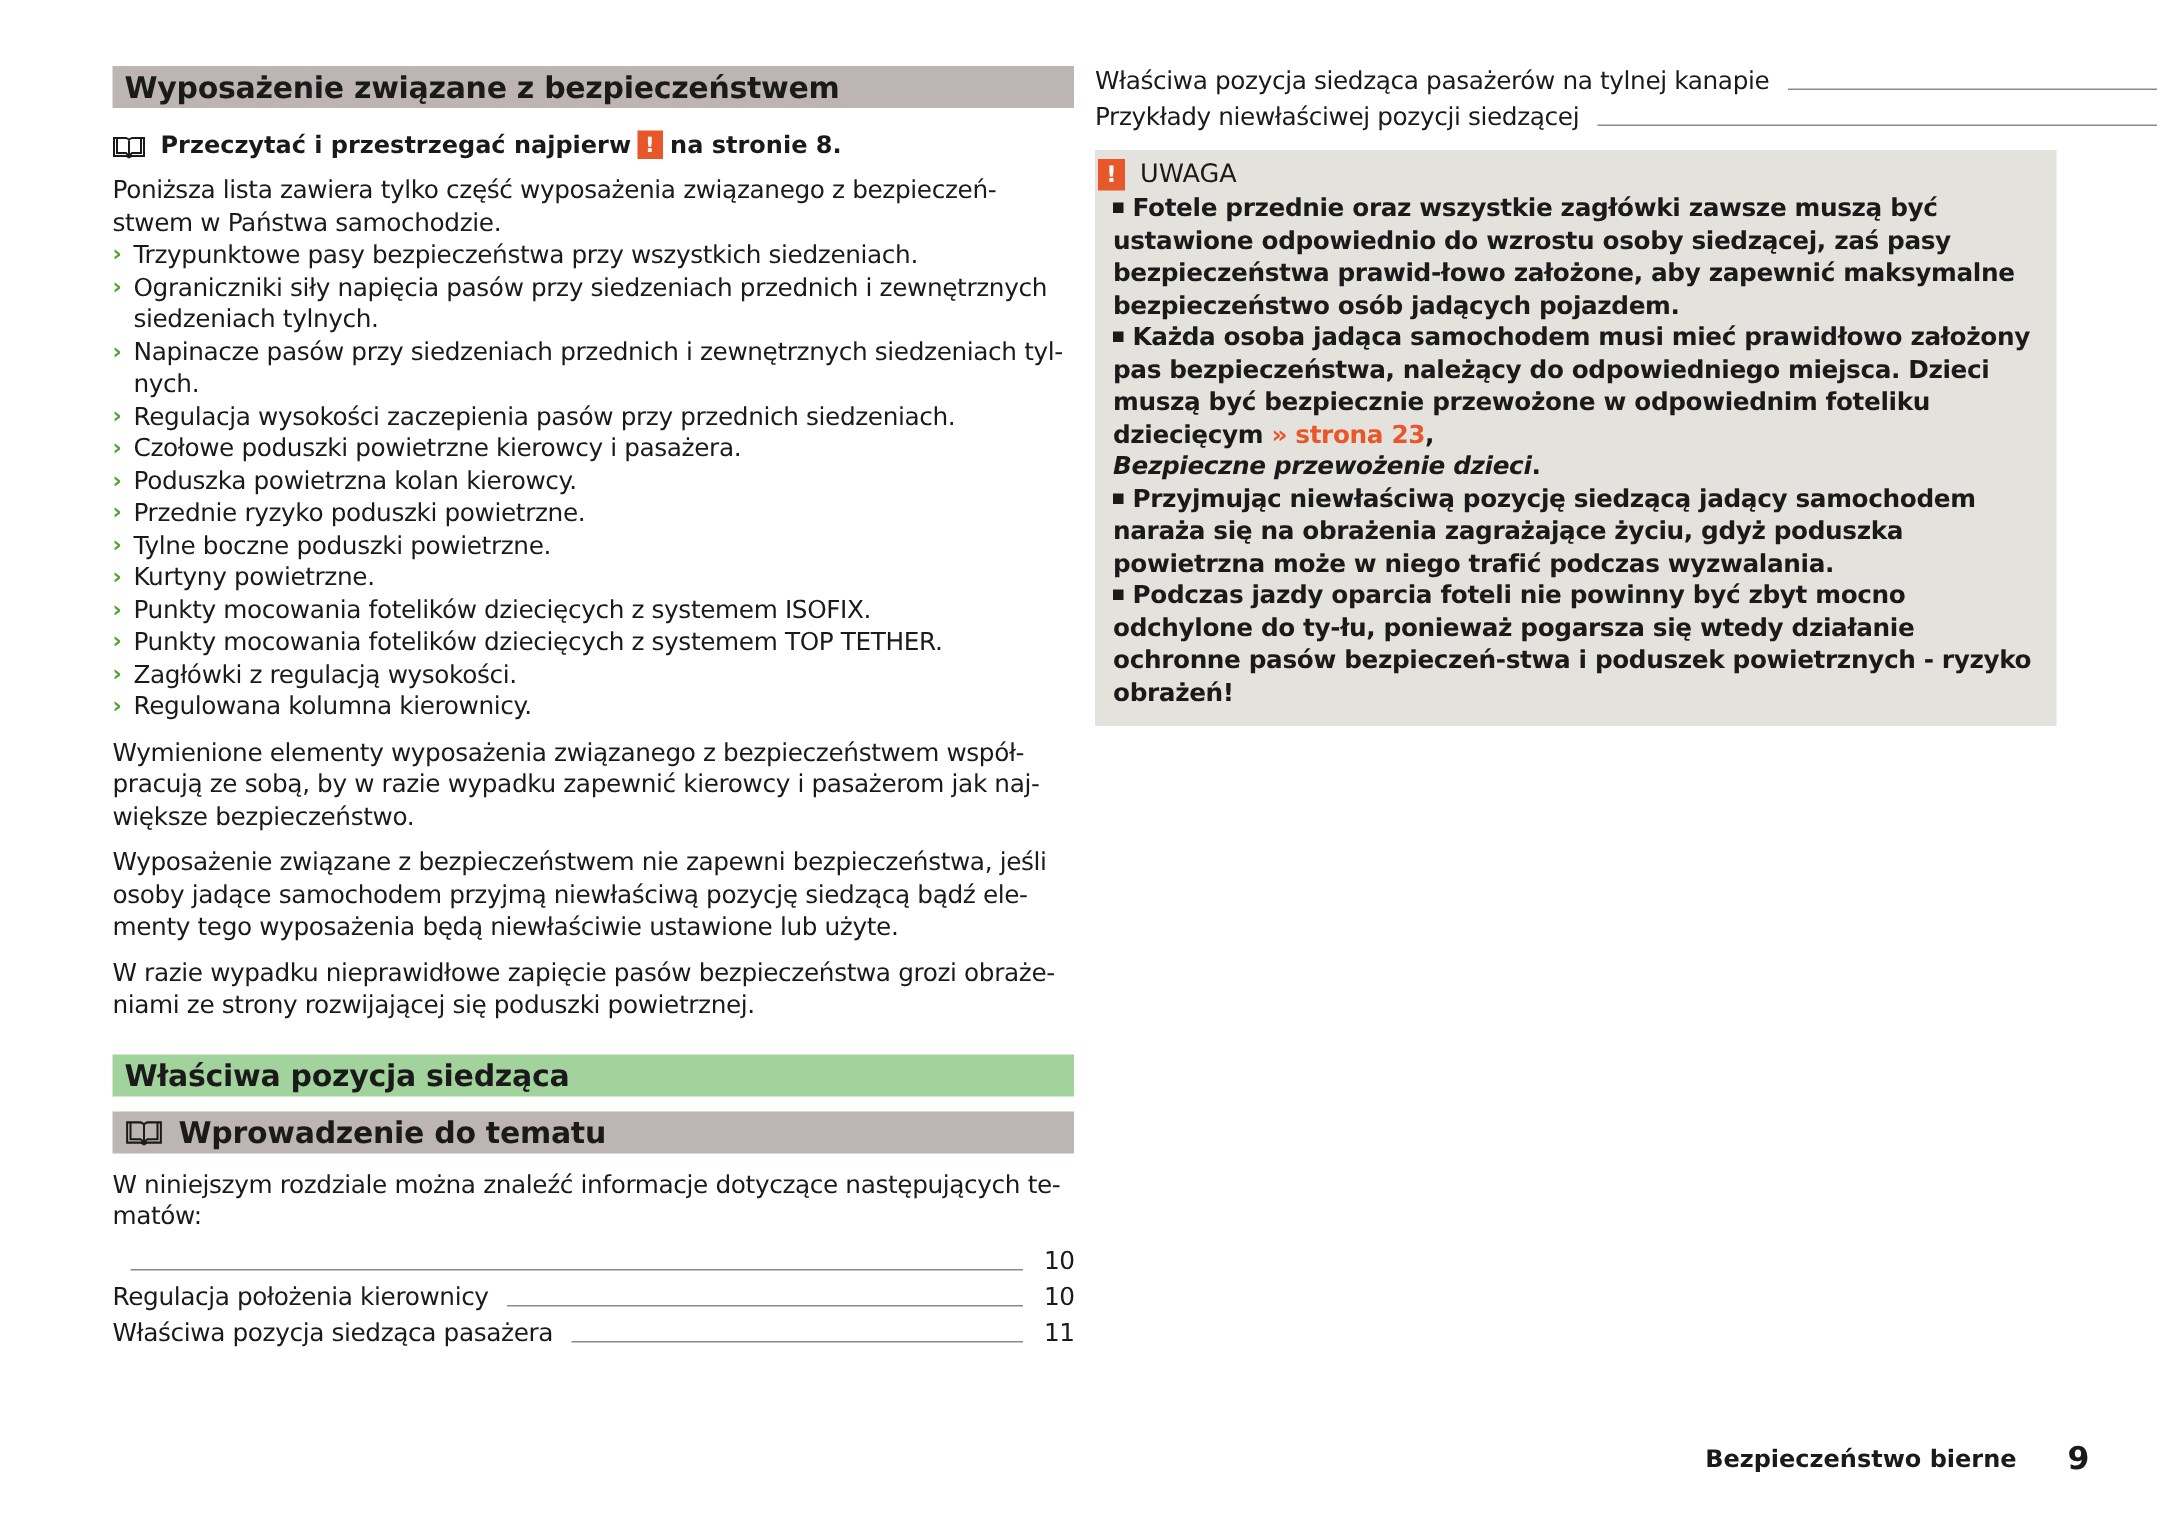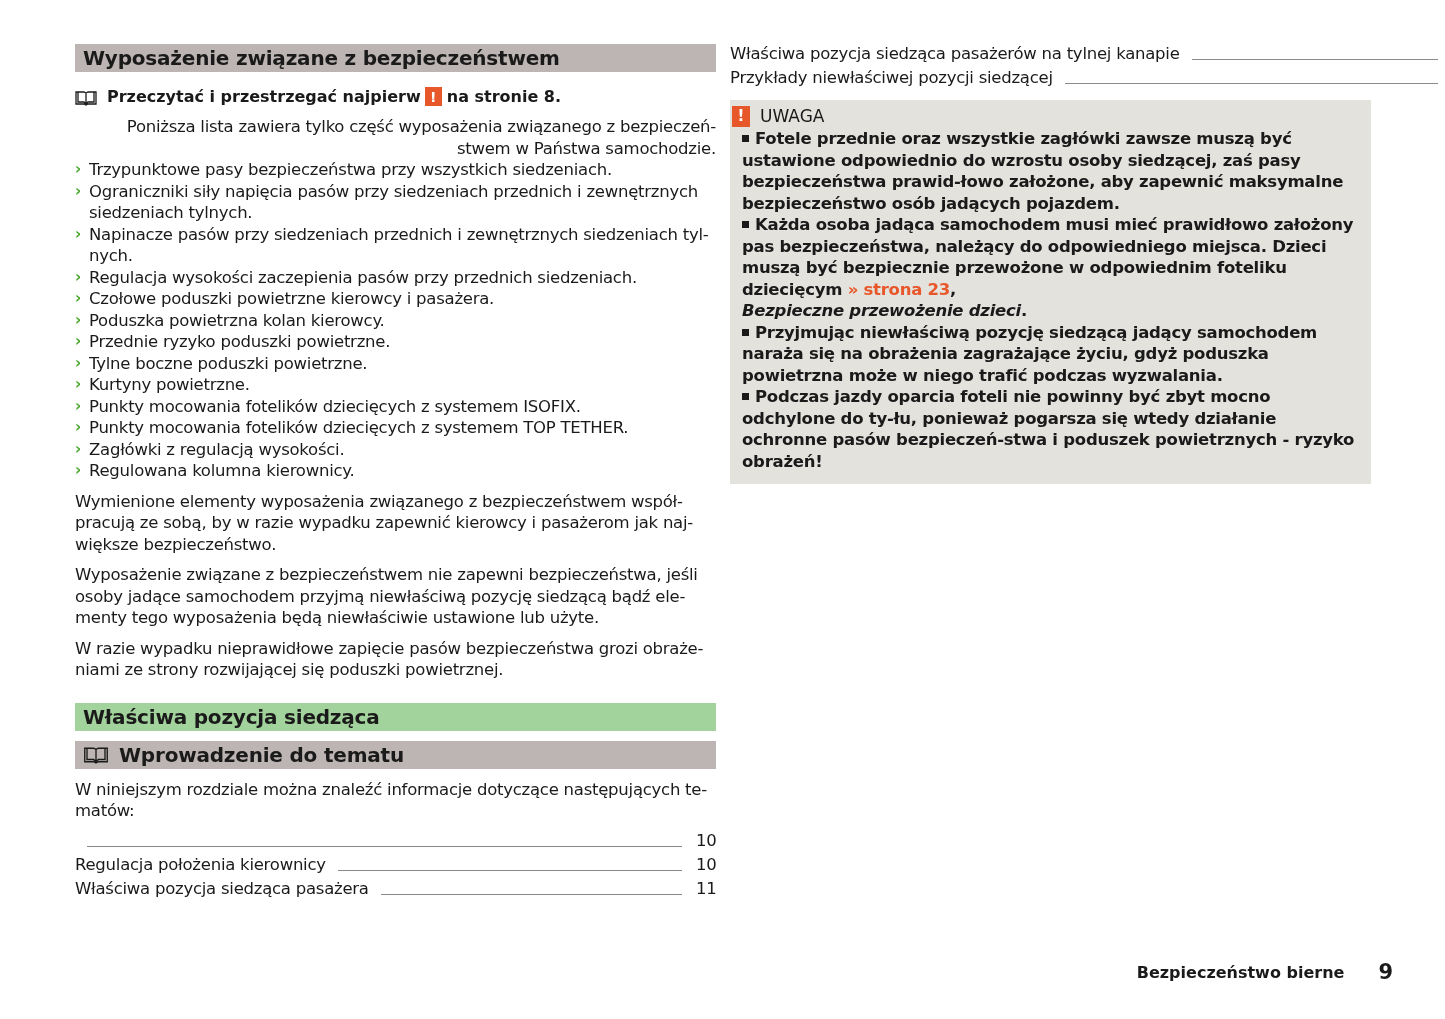--- a/index.html
+++ b/index.html
@@ -26,21 +26,21 @@
       font-weight: bold; font-size: 16px;
     }
     .read-first .book { margin-right: 10px; }
     .warn-sq {
       display: inline-flex; align-items: center; justify-content: center;
       width: 17px; height: 19px; background: #e8572a; color: #fff;
       font-weight: bold; font-size: 14px; margin: 0 5px 0 4px;
     }
 
     p.body { font-size: 16.5px; line-height: 21.5px; letter-spacing: -0.25px; }
-    .p1 { margin-top: 10px; text-align: right; }
+    .p1 { margin-top: 10px; }
     ul.list { list-style: none; }
     ul.list li {
       position: relative; padding-left: 14px;
       font-size: 16.5px; line-height: 21.5px; letter-spacing: -0.25px;
     }
     ul.list li .chev {
       position: absolute; left: 0; top: 0;
       color: #4ba82e; font-weight: bold; font-size: 15px;
     }
     .gap { margin-top: 9px; }

